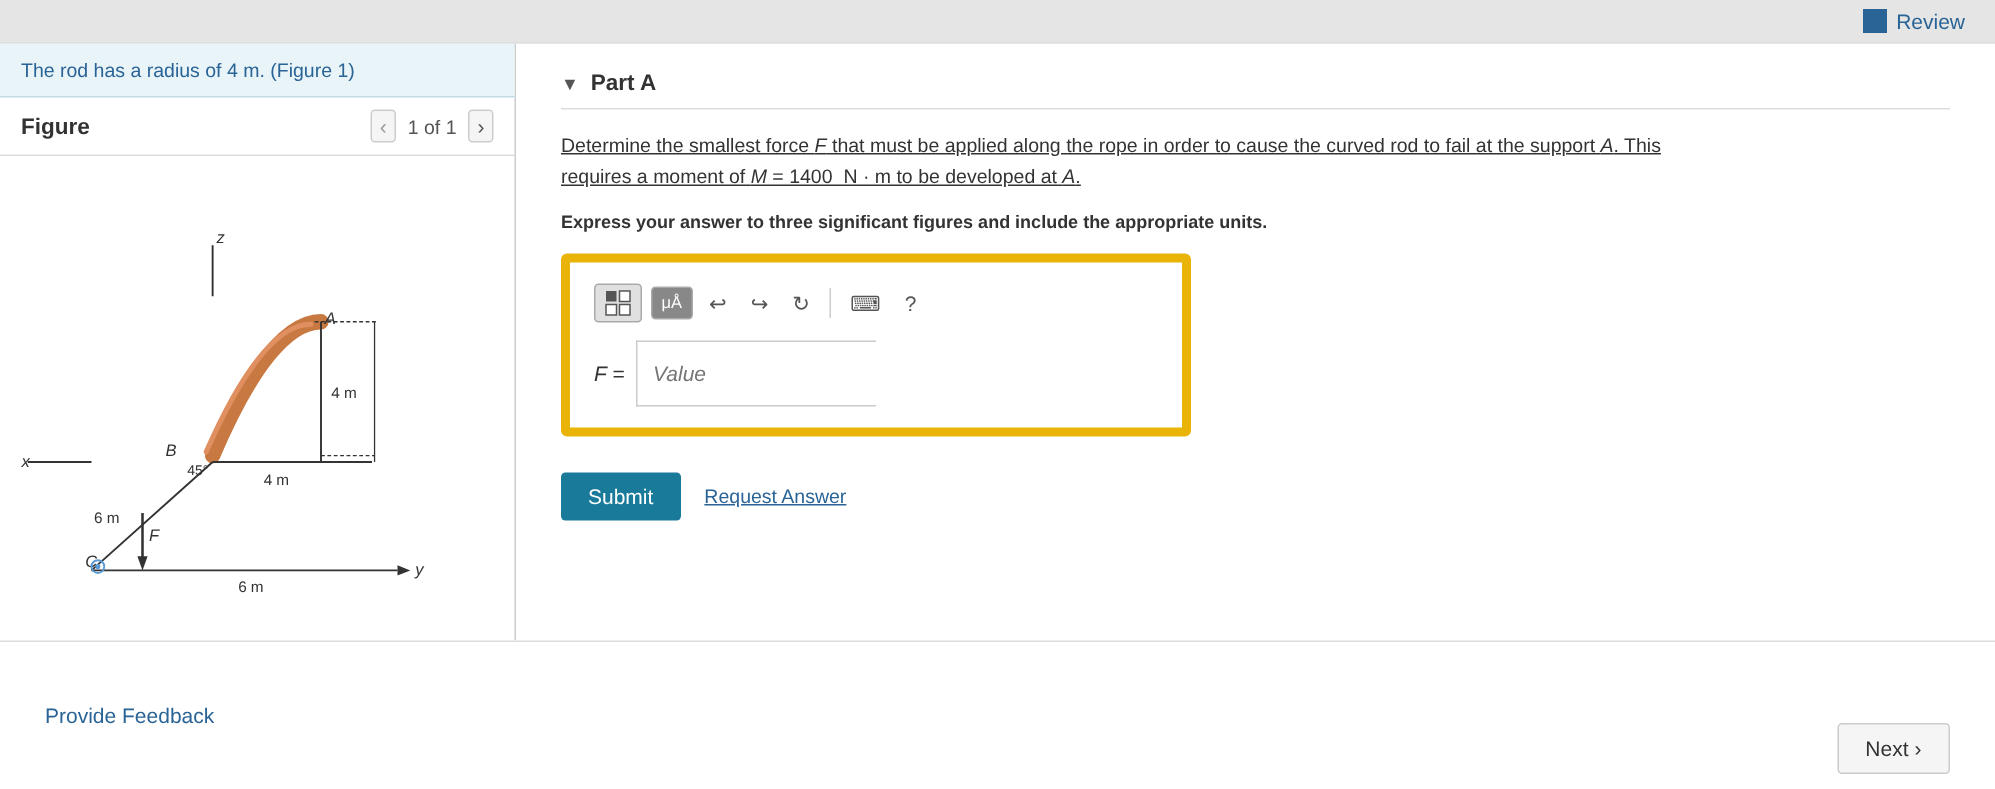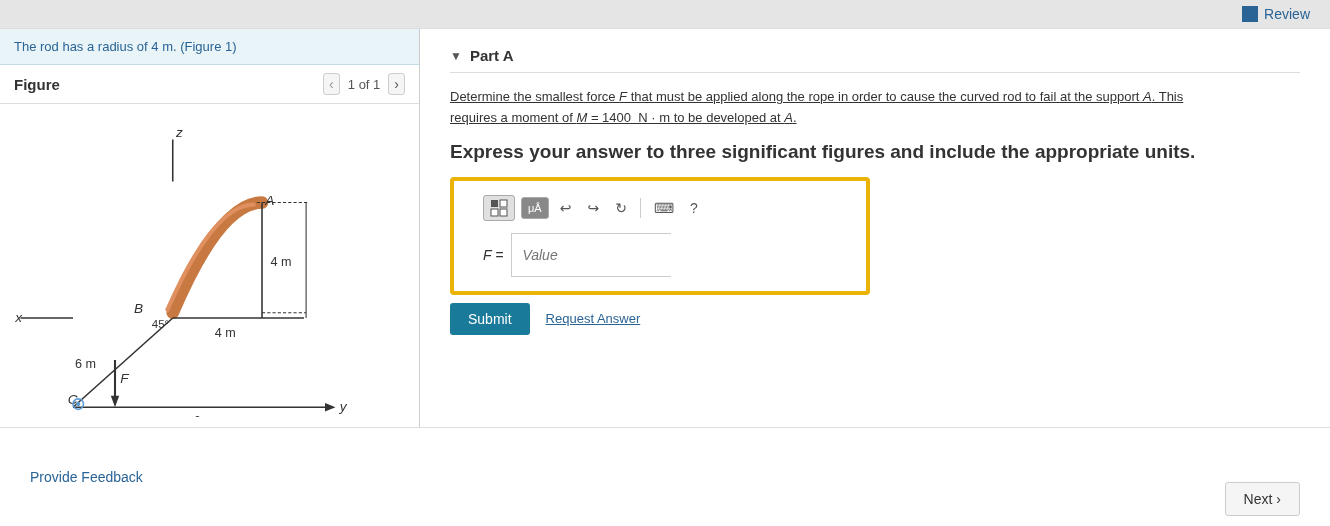--- a/index.html
+++ b/index.html
@@ -41,21 +41,21 @@
 
     
     .main-layout {
       display: flex;
       flex: 1;
       overflow: hidden;
     }
 
     
     .left-panel {
-      width: 420px;
+      width: 344px;
       border-right: 1px solid #ccc;
       display: flex;
       flex-direction: column;
     }
     .problem-statement {
       background: #e8f4f8;
       padding: 10px 14px;
       color: #2a6496;
       font-size: 13px;
       border-bottom: 1px solid #c5dce8;
@@ -135,31 +135,31 @@
       margin-bottom: 12px;
       max-width: 760px;
       text-decoration: underline;
     }
     .problem-text em {
       font-style: italic;
     }
 
     .instruction-text {
       font-weight: bold;
-      font-size: 19px;
+      font-size: 12px;
       margin-bottom: 14px;
     }
 
     
     .answer-box {
-      border: 4px solid #eab308;
+      border: 6px solid #eab308;
       border-radius: 4px;
-      padding: 14px 29px;
+      padding: 14px 16px;
       max-width: 420px;
-      margin-bottom: 8px;
+      margin-bottom: 24px;
     }
 
     .toolbar {
       display: flex;
       align-items: center;
       gap: 6px;
       margin-bottom: 12px;
     }
     .tb-btn {
       cursor: pointer;

